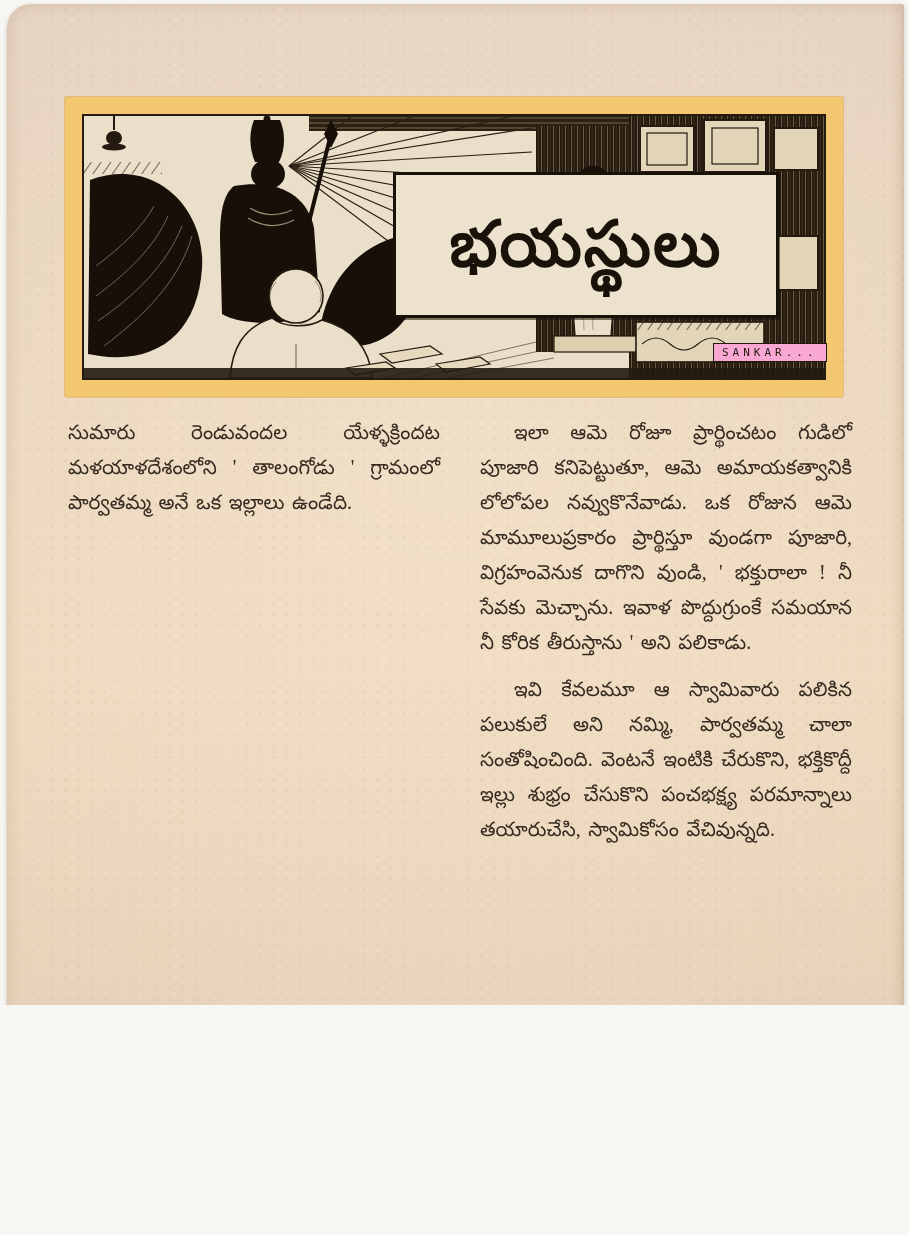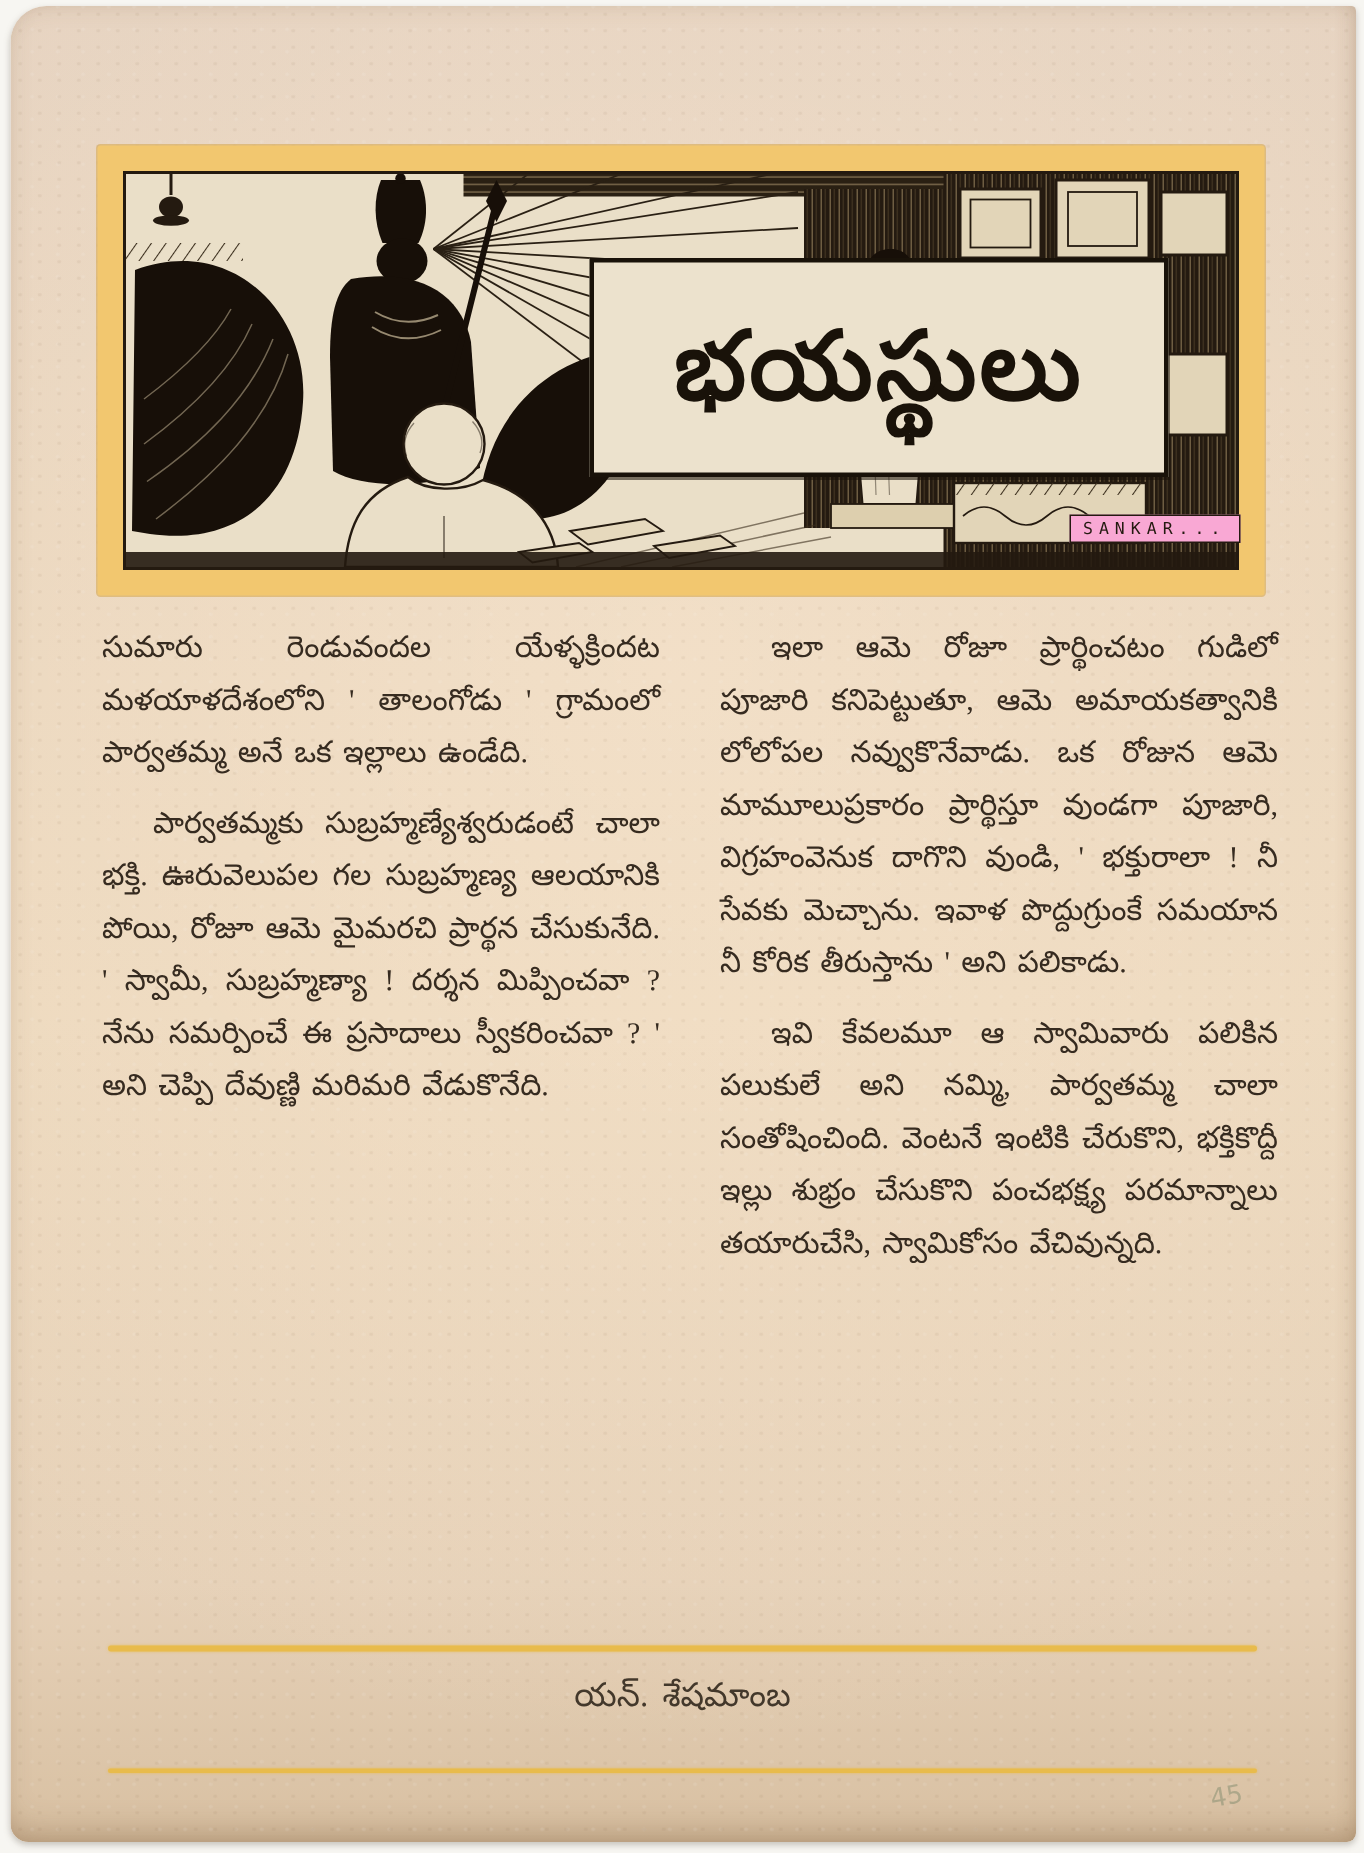--- a/index.html
+++ b/index.html
@@ -1,21 +1,21 @@
 <!DOCTYPE html>
 <html lang="te"><head>
 <meta charset="utf-8">
 <style>
   html,body{margin:0;padding:0;}
   body{
     width:909px;height:1235px;
     background:#f7f6f2;
     font-family:"Liberation Serif","DejaVu Serif",serif;
   }
-  .scan{position:relative;width:909px;height:1235px;overflow:hidden;background:#f7f6f2;}
+  .scan{position:relative;width:909px;height:1005px;overflow:hidden;background:#f7f6f2;}
   .page{
     position:absolute;left:7px;top:4px;width:897px;height:1224px;
     background:
       radial-gradient(120% 85% at 50% 36%, rgba(255,238,216,.38), rgba(255,238,216,0) 70%),
       linear-gradient(180deg,#e5d2c0 0%,#e9d5bd 28%,#ecd8bd 55%,#e6d1b8 86%,#d8c0a2 100%);
     border-radius:24px 3px 6px 12px;
     box-shadow:
       inset 0 -14px 22px -10px rgba(125,92,58,.45),
       inset 0 10px 18px -14px rgba(125,92,58,.25),
       inset -8px 0 14px -10px rgba(125,92,58,.22),
@@ -221,21 +221,20 @@
 
       <div class="title-box">
         <span class="title">భయస్థులు</span>
       </div>
       <div class="signature">SANKAR...</div>
     </div>
 
     <div class="content">
       <div class="column">
         <p class="para no-indent">సుమారు రెండువందల యేళ్ళక్రిందట మళయాళదేశంలోని ' తాలంగోడు ' గ్రామంలో పార్వతమ్మ అనే ఒక ఇల్లాలు ఉండేది.</p>
-        <p class="para">పార్వతమ్మకు సుబ్రహ్మణ్యేశ్వరుడంటే చాలా భక్తి. ఊరువెలుపల గల సుబ్రహ్మణ్య ఆలయానికి పోయి, రోజూ ఆమె మైమరచి ప్రార్థన చేసుకునేది. ' స్వామీ, సుబ్రహ్మణ్యా ! దర్శన మిప్పించవా ? నేను సమర్పించే ఈ ప్రసాదాలు స్వీకరించవా ? ' అని చెప్పి దేవుణ్ణి మరిమరి వేడుకొనేది.</p>
       </div>
       <div class="column">
         <p class="para">ఇలా ఆమె రోజూ ప్రార్థించటం గుడిలో పూజారి కనిపెట్టుతూ, ఆమె అమాయకత్వానికి లోలోపల నవ్వుకొనేవాడు. ఒక రోజున ఆమె మామూలుప్రకారం ప్రార్థిస్తూ వుండగా పూజారి, విగ్రహంవెనుక దాగొని వుండి, ' భక్తురాలా ! నీ సేవకు మెచ్చాను. ఇవాళ పొద్దుగ్రుంకే సమయాన నీ కోరిక తీరుస్తాను ' అని పలికాడు.</p>
         <p class="para">ఇవి కేవలమూ ఆ స్వామివారు పలికిన పలుకులే అని నమ్మి, పార్వతమ్మ చాలా సంతోషించింది. వెంటనే ఇంటికి చేరుకొని, భక్తికొద్దీ ఇల్లు శుభ్రం చేసుకొని పంచభక్ష్య పరమాన్నాలు తయారుచేసి, స్వామికోసం వేచివున్నది.</p>
       </div>
     </div>
 
     <div class="footer">
       <div class="rule"></div>
       <div class="author">యన్. శేషమాంబ</div>

